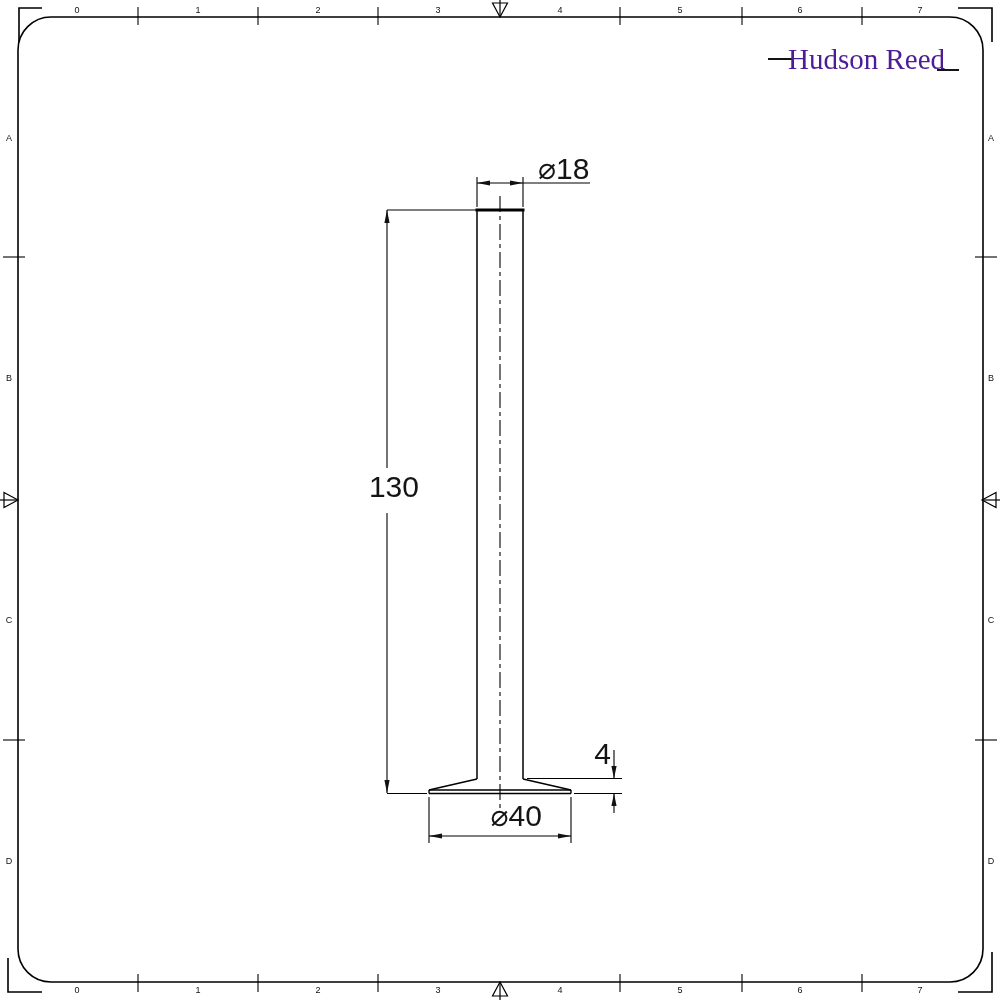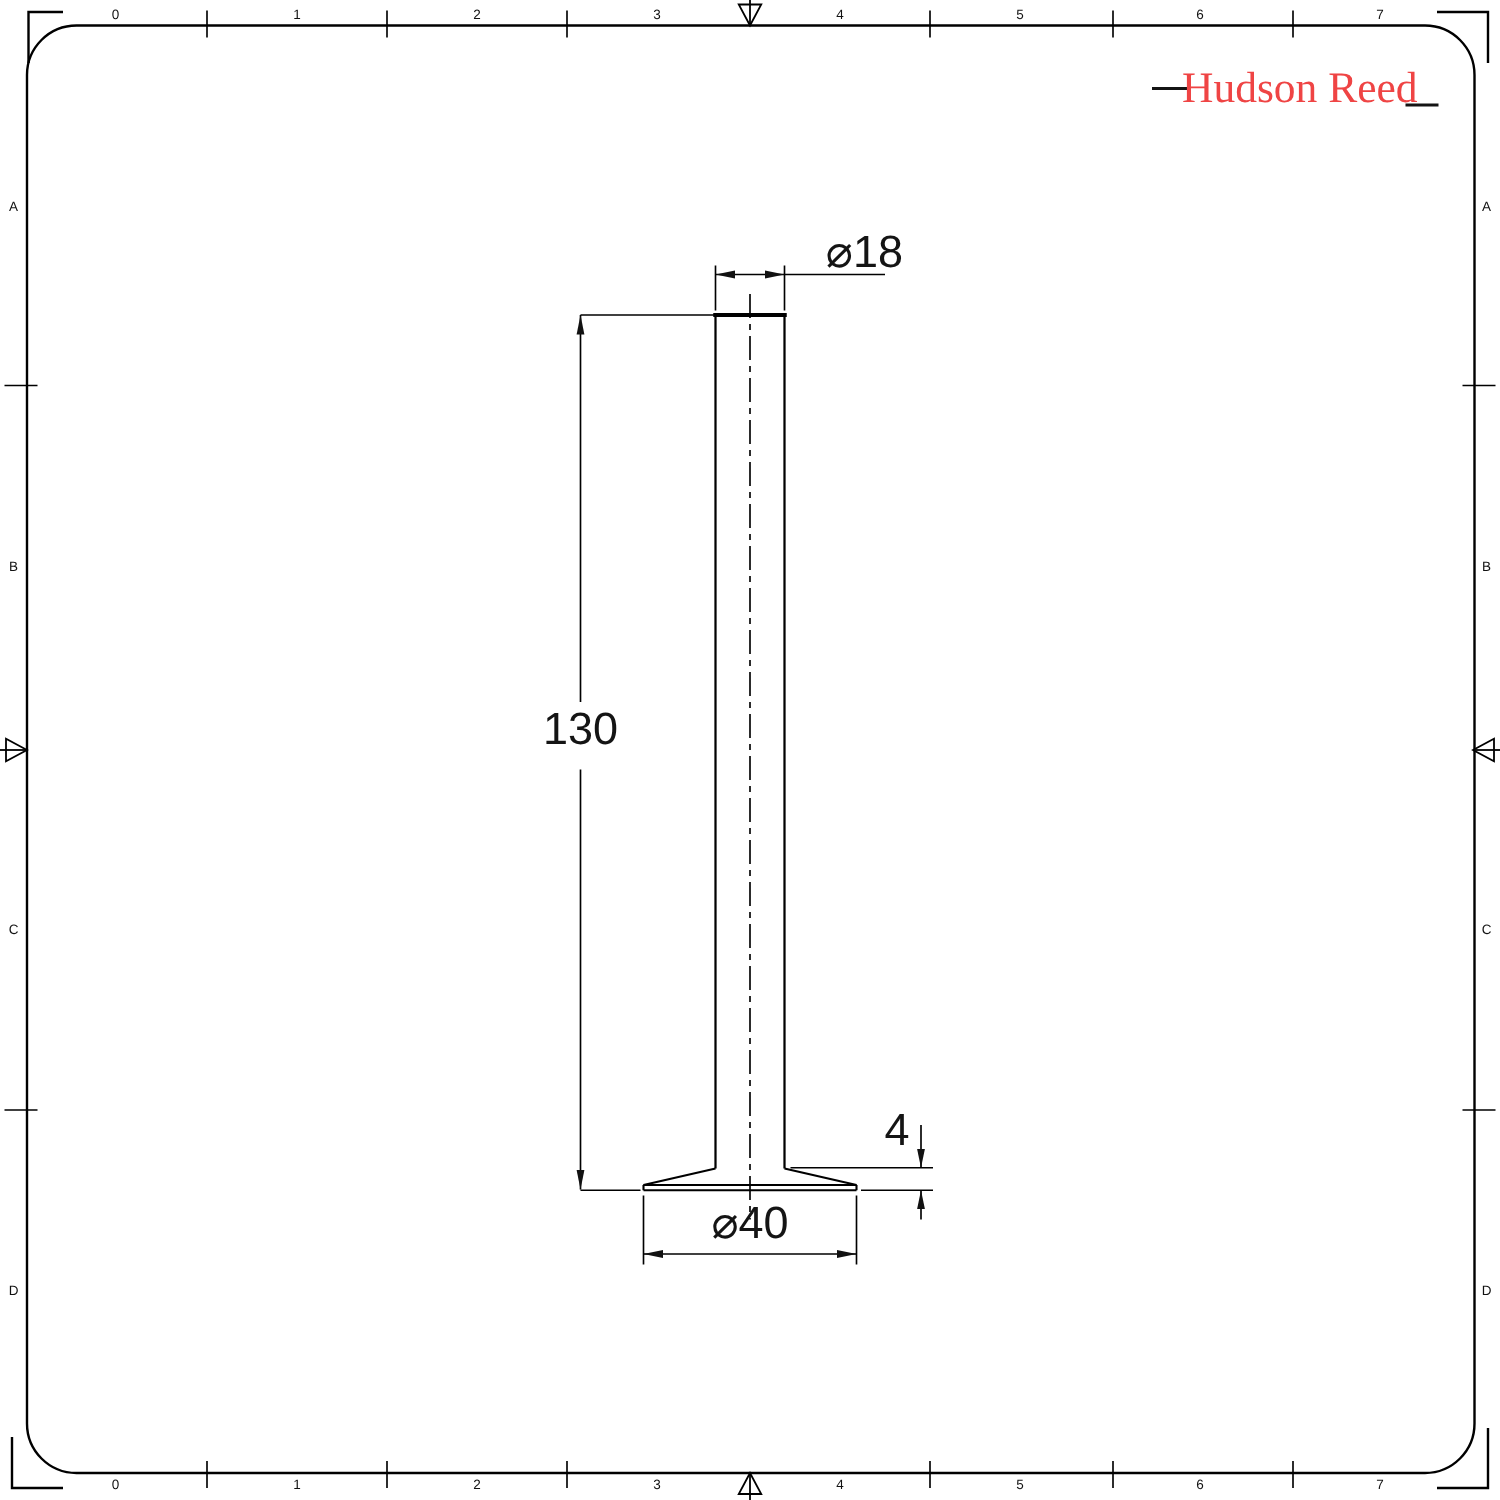--- a/index.html
+++ b/index.html
@@ -21,36 +21,36 @@
     transform:translate(-50%,-50%);
     letter-spacing:0;
     user-select:none;
   }
   
   .dim{
     position:absolute;
     font-size:30px;
     line-height:30px;
     color:#141414;
-    text-align:center;
+    text-align:right;
     white-space:nowrap;
   }
   
   .logo{
     position:absolute;
     left:768px;top:42px;
     height:34px;
     display:flex;
     align-items:center;
   }
   .logo .logo-text{
     font-family:"Liberation Serif","DejaVu Serif",serif;
     font-size:29px;
     line-height:32px;
-    color:#ef4444;
+    color:#4c1d95;
     margin-left:-6px;
   }
   .logo .dash{display:inline-block;background:#141414;height:2px;}
   .logo .dash-left{width:26px;}
   .logo .dash-right{width:22px;align-self:flex-end;margin-bottom:5px;margin-left:-8px;}
 </style>
 </head>
 <body>
 
 <div class="sheet">
@@ -191,21 +191,21 @@
     <span class="rlabel" style="left:9px;top:620px">C</span>
     <span class="rlabel" style="left:9px;top:861px">D</span>
   </div>
   <div>
     <span class="rlabel" style="left:991px;top:138px">A</span>
     <span class="rlabel" style="left:991px;top:378px">B</span>
     <span class="rlabel" style="left:991px;top:620px">C</span>
     <span class="rlabel" style="left:991px;top:861px">D</span>
   </div>
 
-  <div class="dim" style="left:538px;top:154px;width:64px;text-align:right">⌀18</div>
+  <div class="dim" style="left:538px;top:154px;width:64px;text-align:left">⌀18</div>
   <div class="dim" style="left:355px;top:472px;width:64px">130</div>
   <div class="dim" style="left:585px;top:739px;width:26px">4</div>
   <div class="dim" style="left:458px;top:801px;width:84px">⌀40</div>
 
   <div class="logo">
     <span class="dash dash-left"></span>
     <span class="logo-text">Hudson Reed</span>
     <span class="dash dash-right"></span>
   </div>
 

